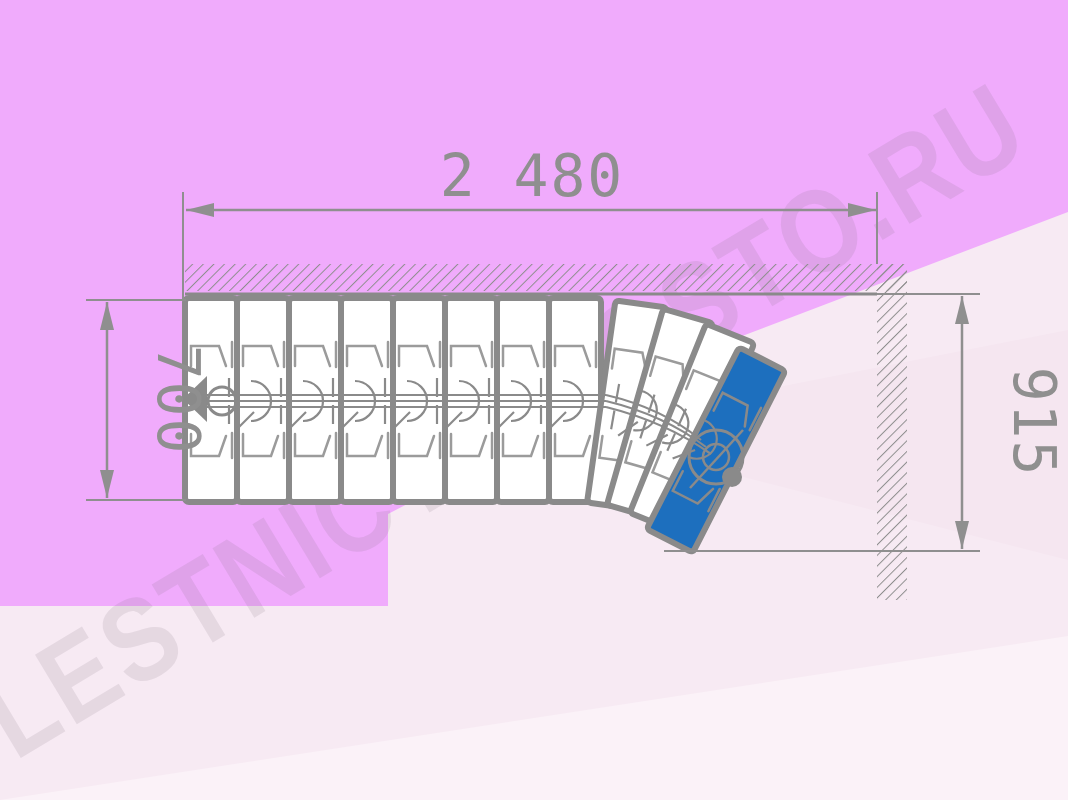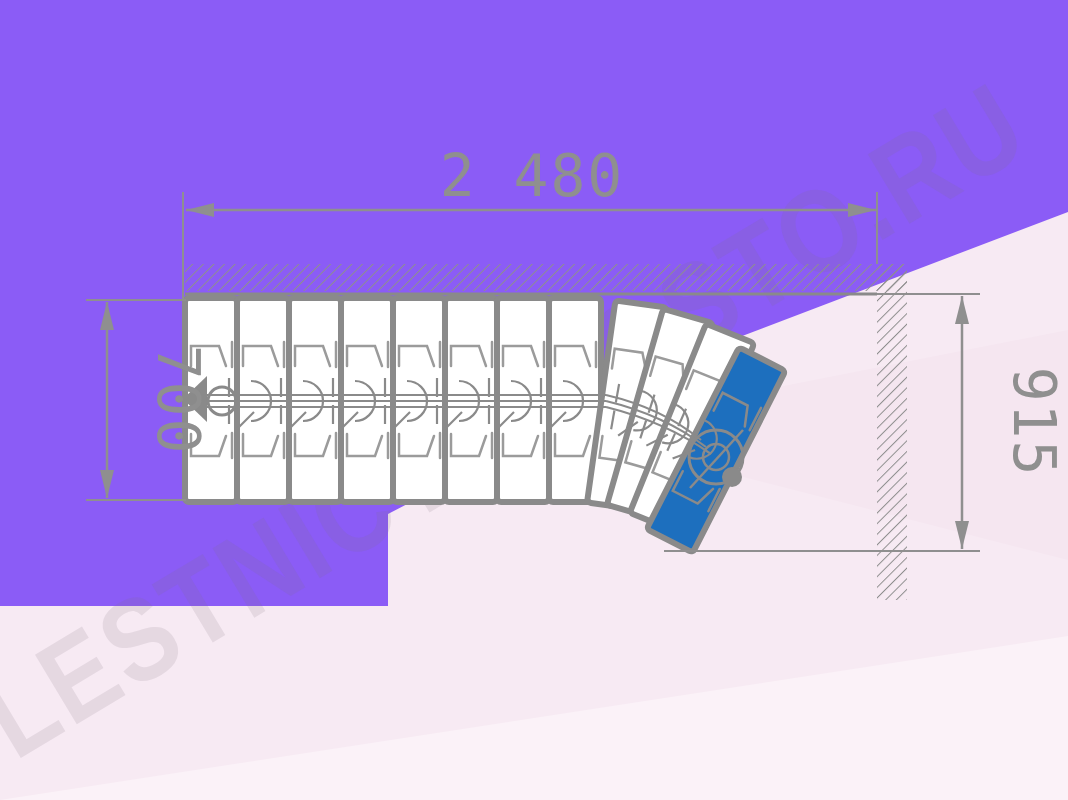--- a/index.html
+++ b/index.html
@@ -1,16 +1,16 @@
 <!DOCTYPE html>
 <html><head>
 <meta charset="utf-8">
 <style>
   html,body{margin:0;padding:0;background:#ffffff;}
-  .page{position:relative;width:1068px;height:800px;overflow:hidden;background:#8b5cf6;
+  .page{position:relative;width:1068px;height:800px;overflow:hidden;background:#f0abfc;
         font-family:"DejaVu Sans Mono","Liberation Mono",monospace;}
   svg{display:block}
   .dim-text{fill:#8f8f8f;font-size:58px;letter-spacing:2px;}
   .wm{fill:rgba(128,112,126,0.15);font-family:"Liberation Sans","DejaVu Sans",sans-serif;
       font-weight:bold;font-size:118px;letter-spacing:4px;}
 </style>
 </head>
 <body>
 
 <div class="page">

